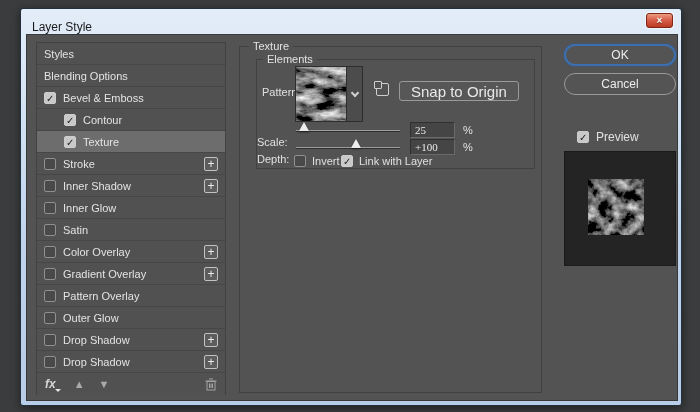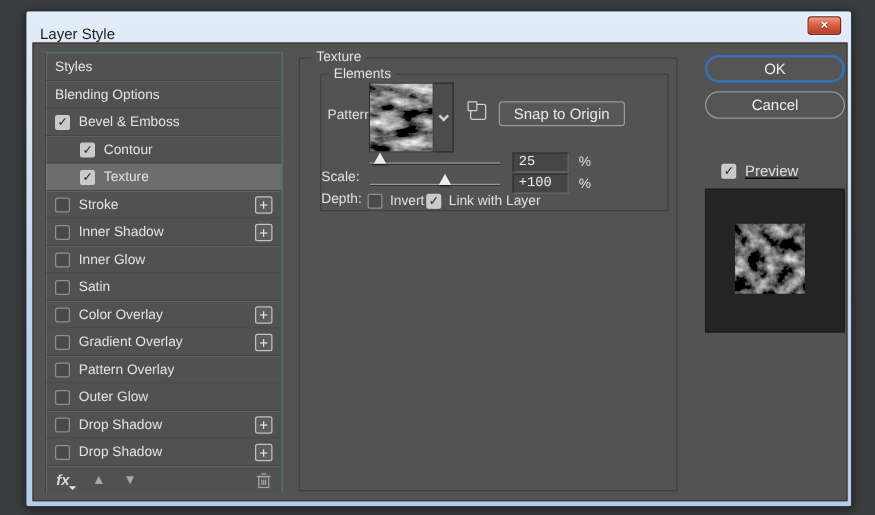--- a/index.html
+++ b/index.html
@@ -73,49 +73,49 @@
     background:#4c4c4c;border:1px solid #2d2d2d;border-left:none;cursor:pointer;
     display:flex;align-items:center;justify-content:center;}
   .chev{width:6px;height:6px;border-right:2px solid #cfcfcf;
     border-bottom:2px solid #cfcfcf;transform:rotate(45deg);margin-top:-3px;}
   .new-pattern{position:absolute;left:119px;top:23px;width:13px;height:13px;
     border:1px solid #cfcfcf;border-radius:2px;cursor:pointer;}
   .new-pattern::before{content:"";position:absolute;left:-3px;top:-3px;width:6px;
     height:6px;background:#535353;border:1px solid #cfcfcf;border-radius:1px;}
   .snap-btn{position:absolute;left:142px;top:21px;height:20px;padding:0 11px;
     background:#575757;border:1px solid #9a9a9a;border-radius:3px;
-    color:#e8e8e8;font-size:12px;display:flex;align-items:center;cursor:pointer;}
+    color:#e8e8e8;font-size:15px;display:flex;align-items:center;cursor:pointer;}
 
   .ctl-row{position:absolute;left:0;width:100%;height:16px;}
   .ctl-row .rlabel{position:absolute;left:0;top:14px;width:34px;}
   .track{position:absolute;left:39px;top:8px;width:104px;height:2px;
     background:#9d9d9d;border-bottom:1px solid #2f2f2f;cursor:pointer;}
   .thumb{position:absolute;top:-8px;margin-left:-5px;width:0;height:0;
     border-left:5px solid transparent;border-right:5px solid transparent;
     border-bottom:9px solid #ececec;filter:drop-shadow(0 1px 1px rgba(0,0,0,.5));
     cursor:pointer;}
   .val-box{position:absolute;left:153px;top:0;width:45px;height:16px;
     background:#454545;border:1px solid;border-color:#303030 #6a6a6a #6a6a6a #303030;
-    color:#eaeaea;font-size:11px;padding:1px 4px;font-family:Liberation Mono, monospace;}
+    color:#eaeaea;font-size:11px;padding:1px 4px;font-family:Liberation Serif, serif;}
   .unit{position:absolute;left:206px;top:2px;}
 
   .check-row{position:absolute;left:0;top:95px;height:14px;width:100%;}
   .check-item{position:absolute;display:flex;align-items:center;gap:6px;cursor:pointer;}
   .check-item .flabel{white-space:nowrap;}
 
   
   .rightcol{position:absolute;left:537px;top:0;width:112px;height:100%;}
   .pill{position:absolute;left:0;width:112px;height:22px;border-radius:11px;
     background:#545454;border:1px solid #989898;color:#ededed;font-size:12px;
     display:flex;align-items:center;justify-content:center;cursor:pointer;}
   .pill.ok{top:9px;border:2px solid #3d6fae;box-shadow:0 0 2px #2c5d9d;}
   .pill.cancel{top:38px;}
   .pill.newstyle{top:66px;}
   .preview-row{position:absolute;left:13px;top:95px;display:flex;
-    align-items:center;gap:7px;cursor:pointer;text-decoration:underline;}
+    align-items:center;gap:7px;cursor:pointer;}
   .preview-row .flabel{font-size:12px;}
   .preview-box{position:absolute;left:0;top:116px;width:112px;height:115px;
     background:#242424;border:1px solid #1a1a1a;}
   .preview-thumb{position:absolute;left:23px;top:27px;width:56px;height:56px;}
 </style>
 </head>
 <body>
 
 <div class="dialog">
   <div class="titlebar">

